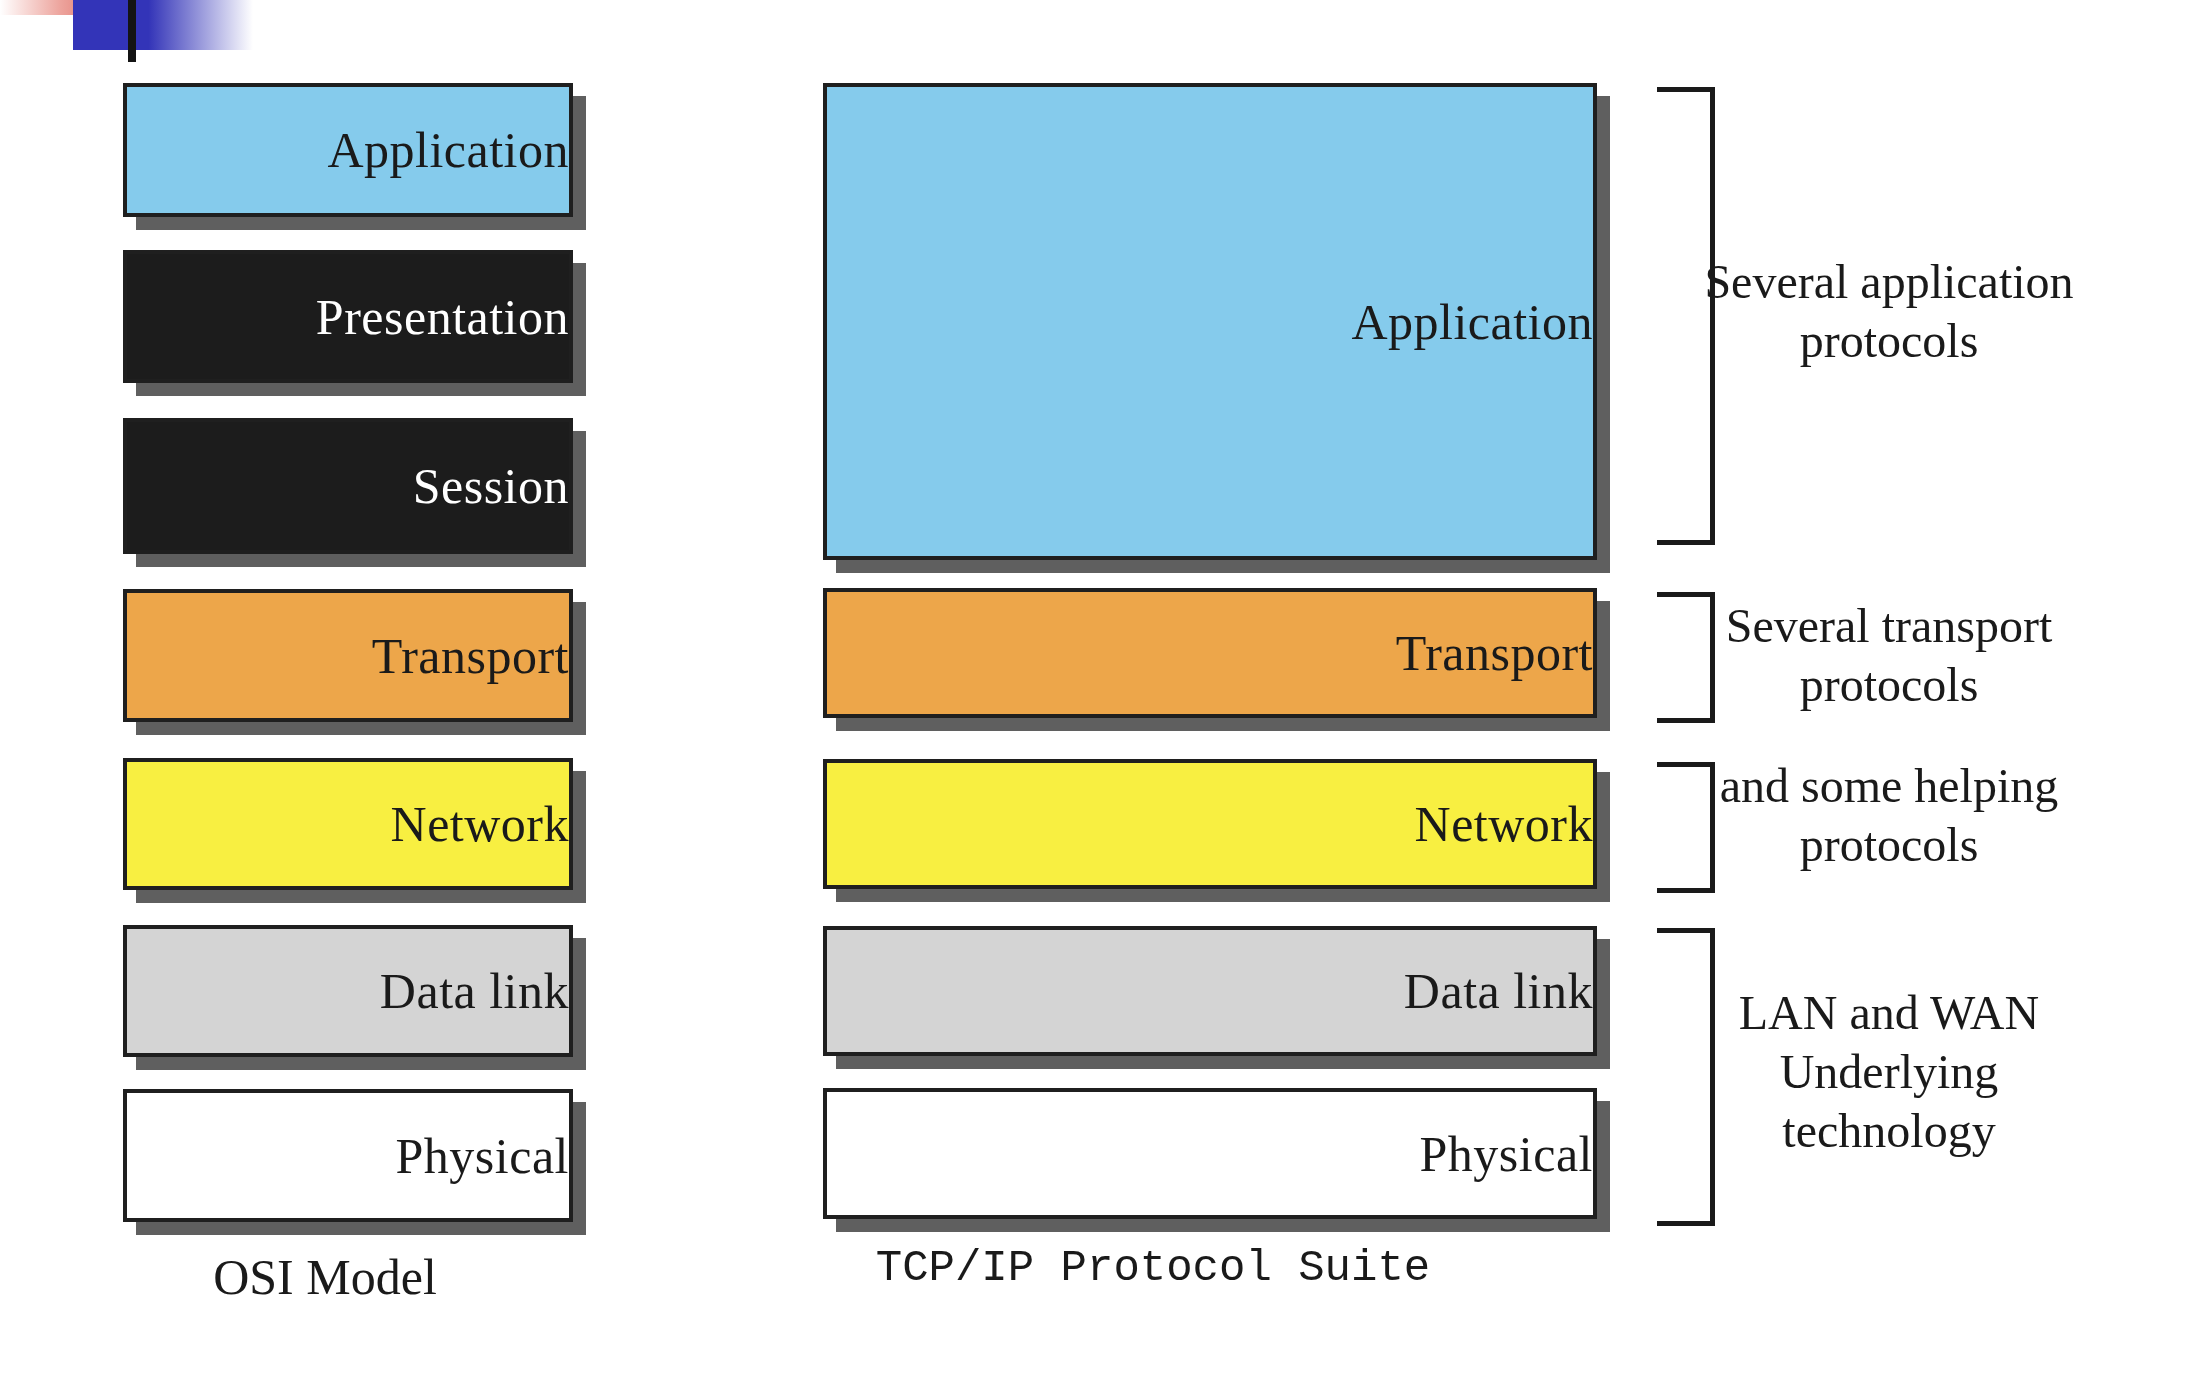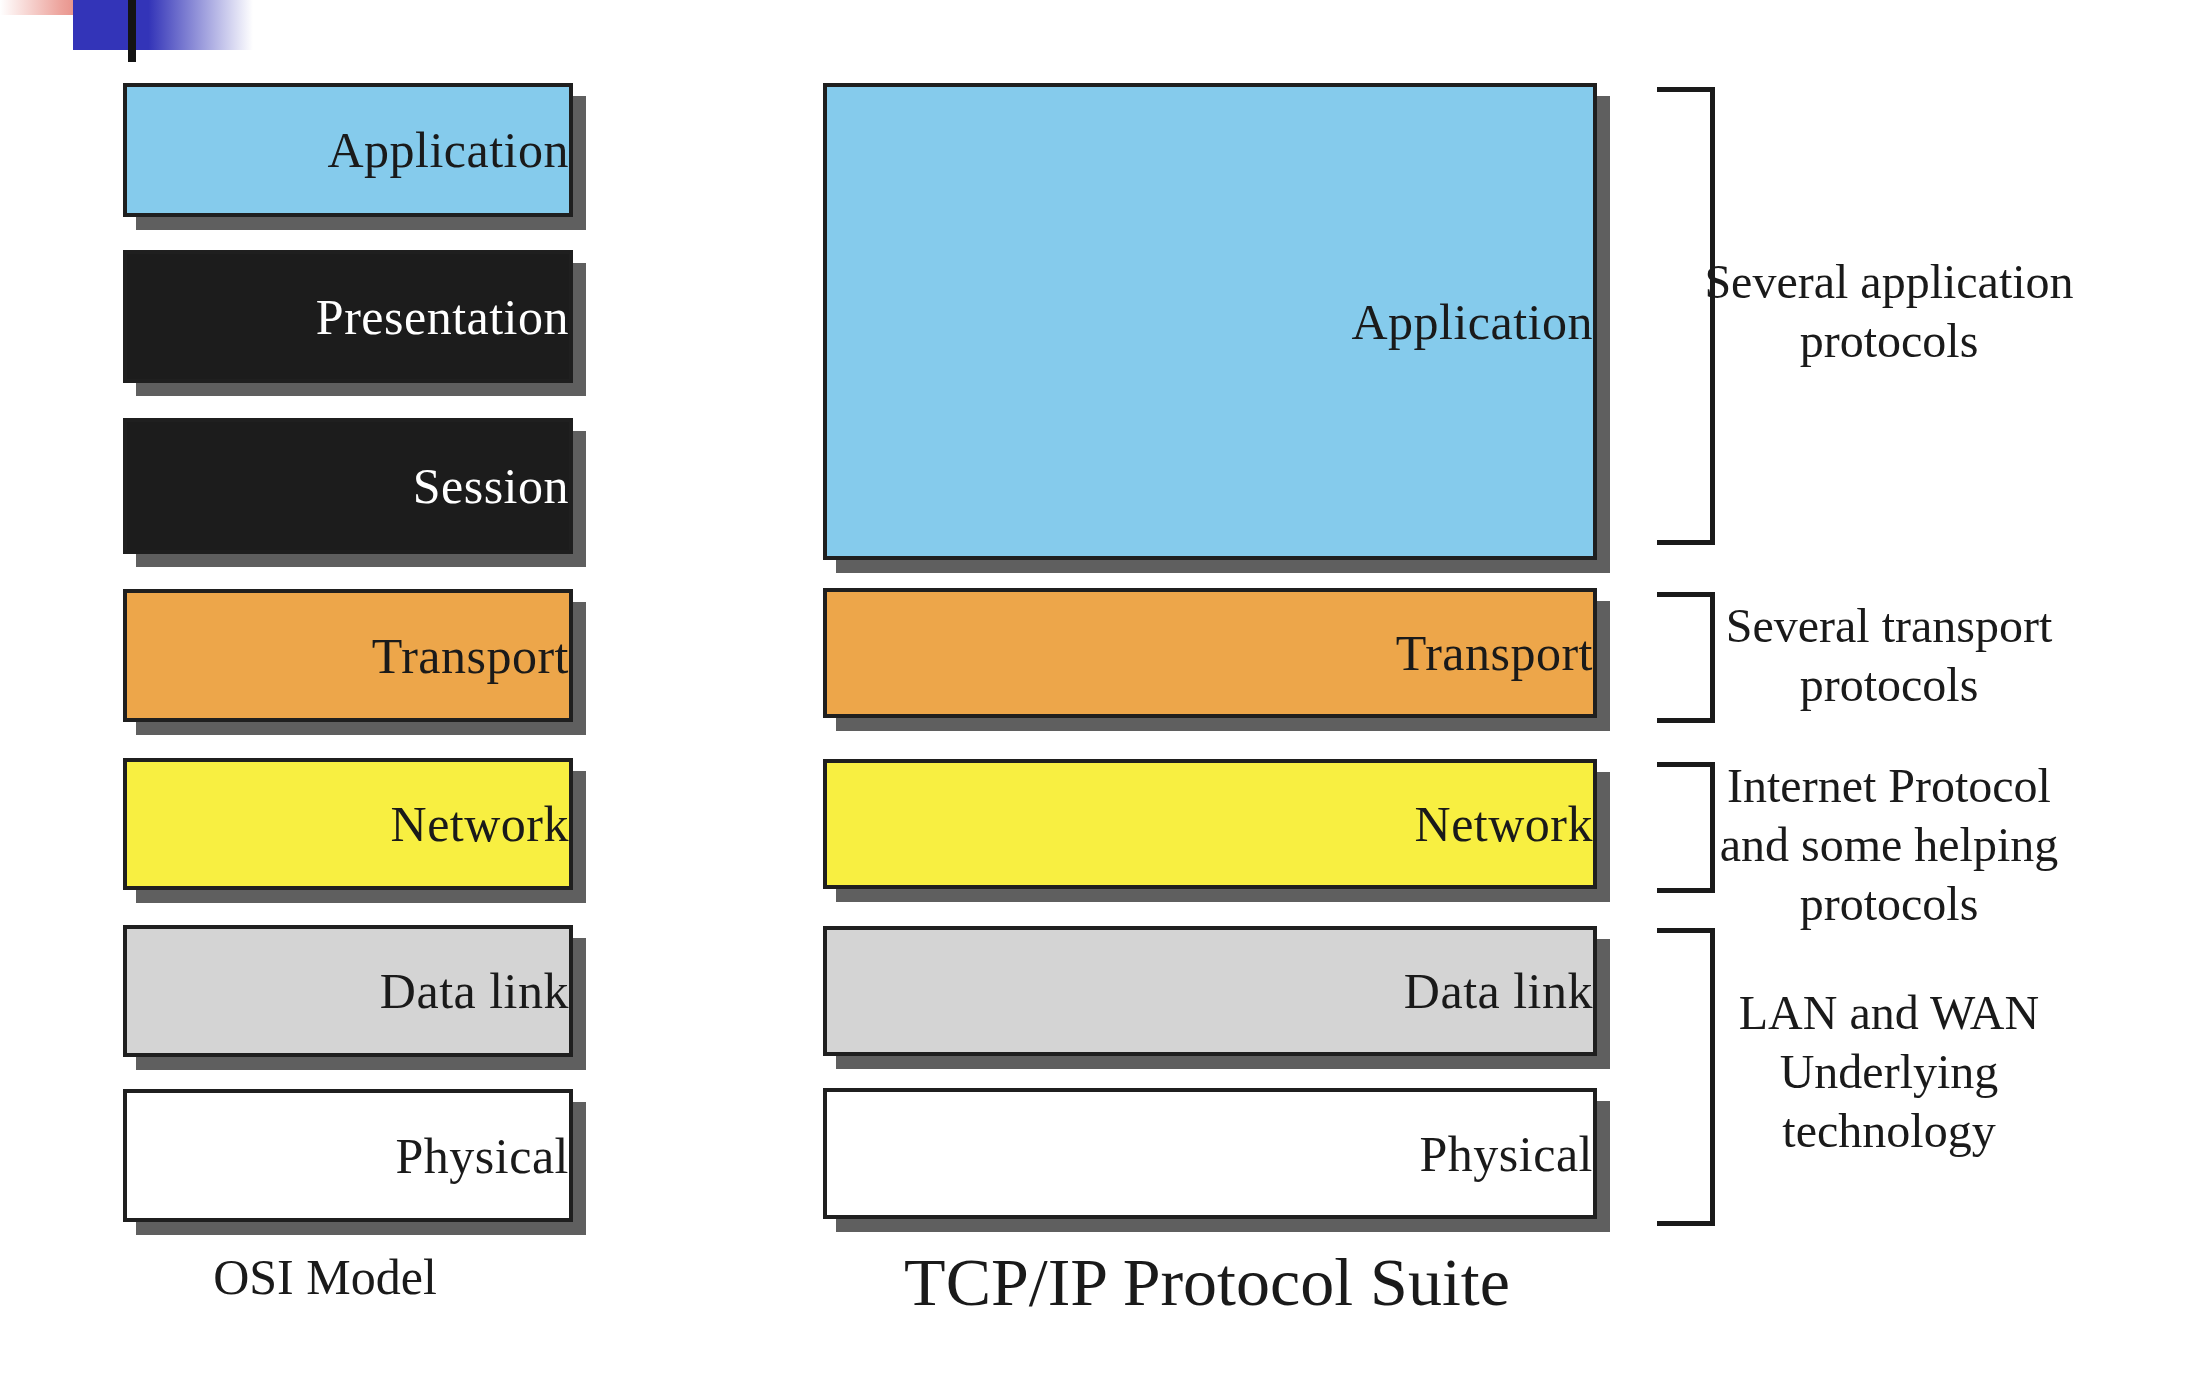--- a/index.html
+++ b/index.html
@@ -63,21 +63,21 @@
   .tcp-l4 { top: 1088px; height: 131px; }
 
   
   .col-label {
     position: absolute;
     text-align: center;
     font-size: 50px;
     color: #1a1a1a;
   }
   .osi-label { left: 100px; top: 1248px; width: 450px; }
-  .tcp-label { left: 820px; top: 1243px; width: 774px; font-size: 68px; }
+  .tcp-label { left: 766px; top: 1243px; width: 774px; font-size: 44px; font-family: Liberation Mono, monospace; }
 
   
   .bracket {
     position: absolute;
     left: 1657px;
     width: 58px;
     box-sizing: border-box;
     border-top: 5px solid #1a1a1a;
     border-bottom: 5px solid #1a1a1a;
     border-right: 5px solid #1a1a1a;
@@ -162,21 +162,20 @@
 
   <div class="annotation an-0">
     <div>Several application</div>
     <div>protocols</div>
   </div>
   <div class="annotation an-1">
     <div>Several transport</div>
     <div>protocols</div>
   </div>
   <div class="annotation an-2">
-    <div>Internet Protocol</div>
     <div>and some helping</div>
     <div>protocols</div>
   </div>
   <div class="annotation an-3">
     <div>LAN and WAN</div>
     <div>Underlying</div>
     <div>technology</div>
   </div>
 
 </div>

